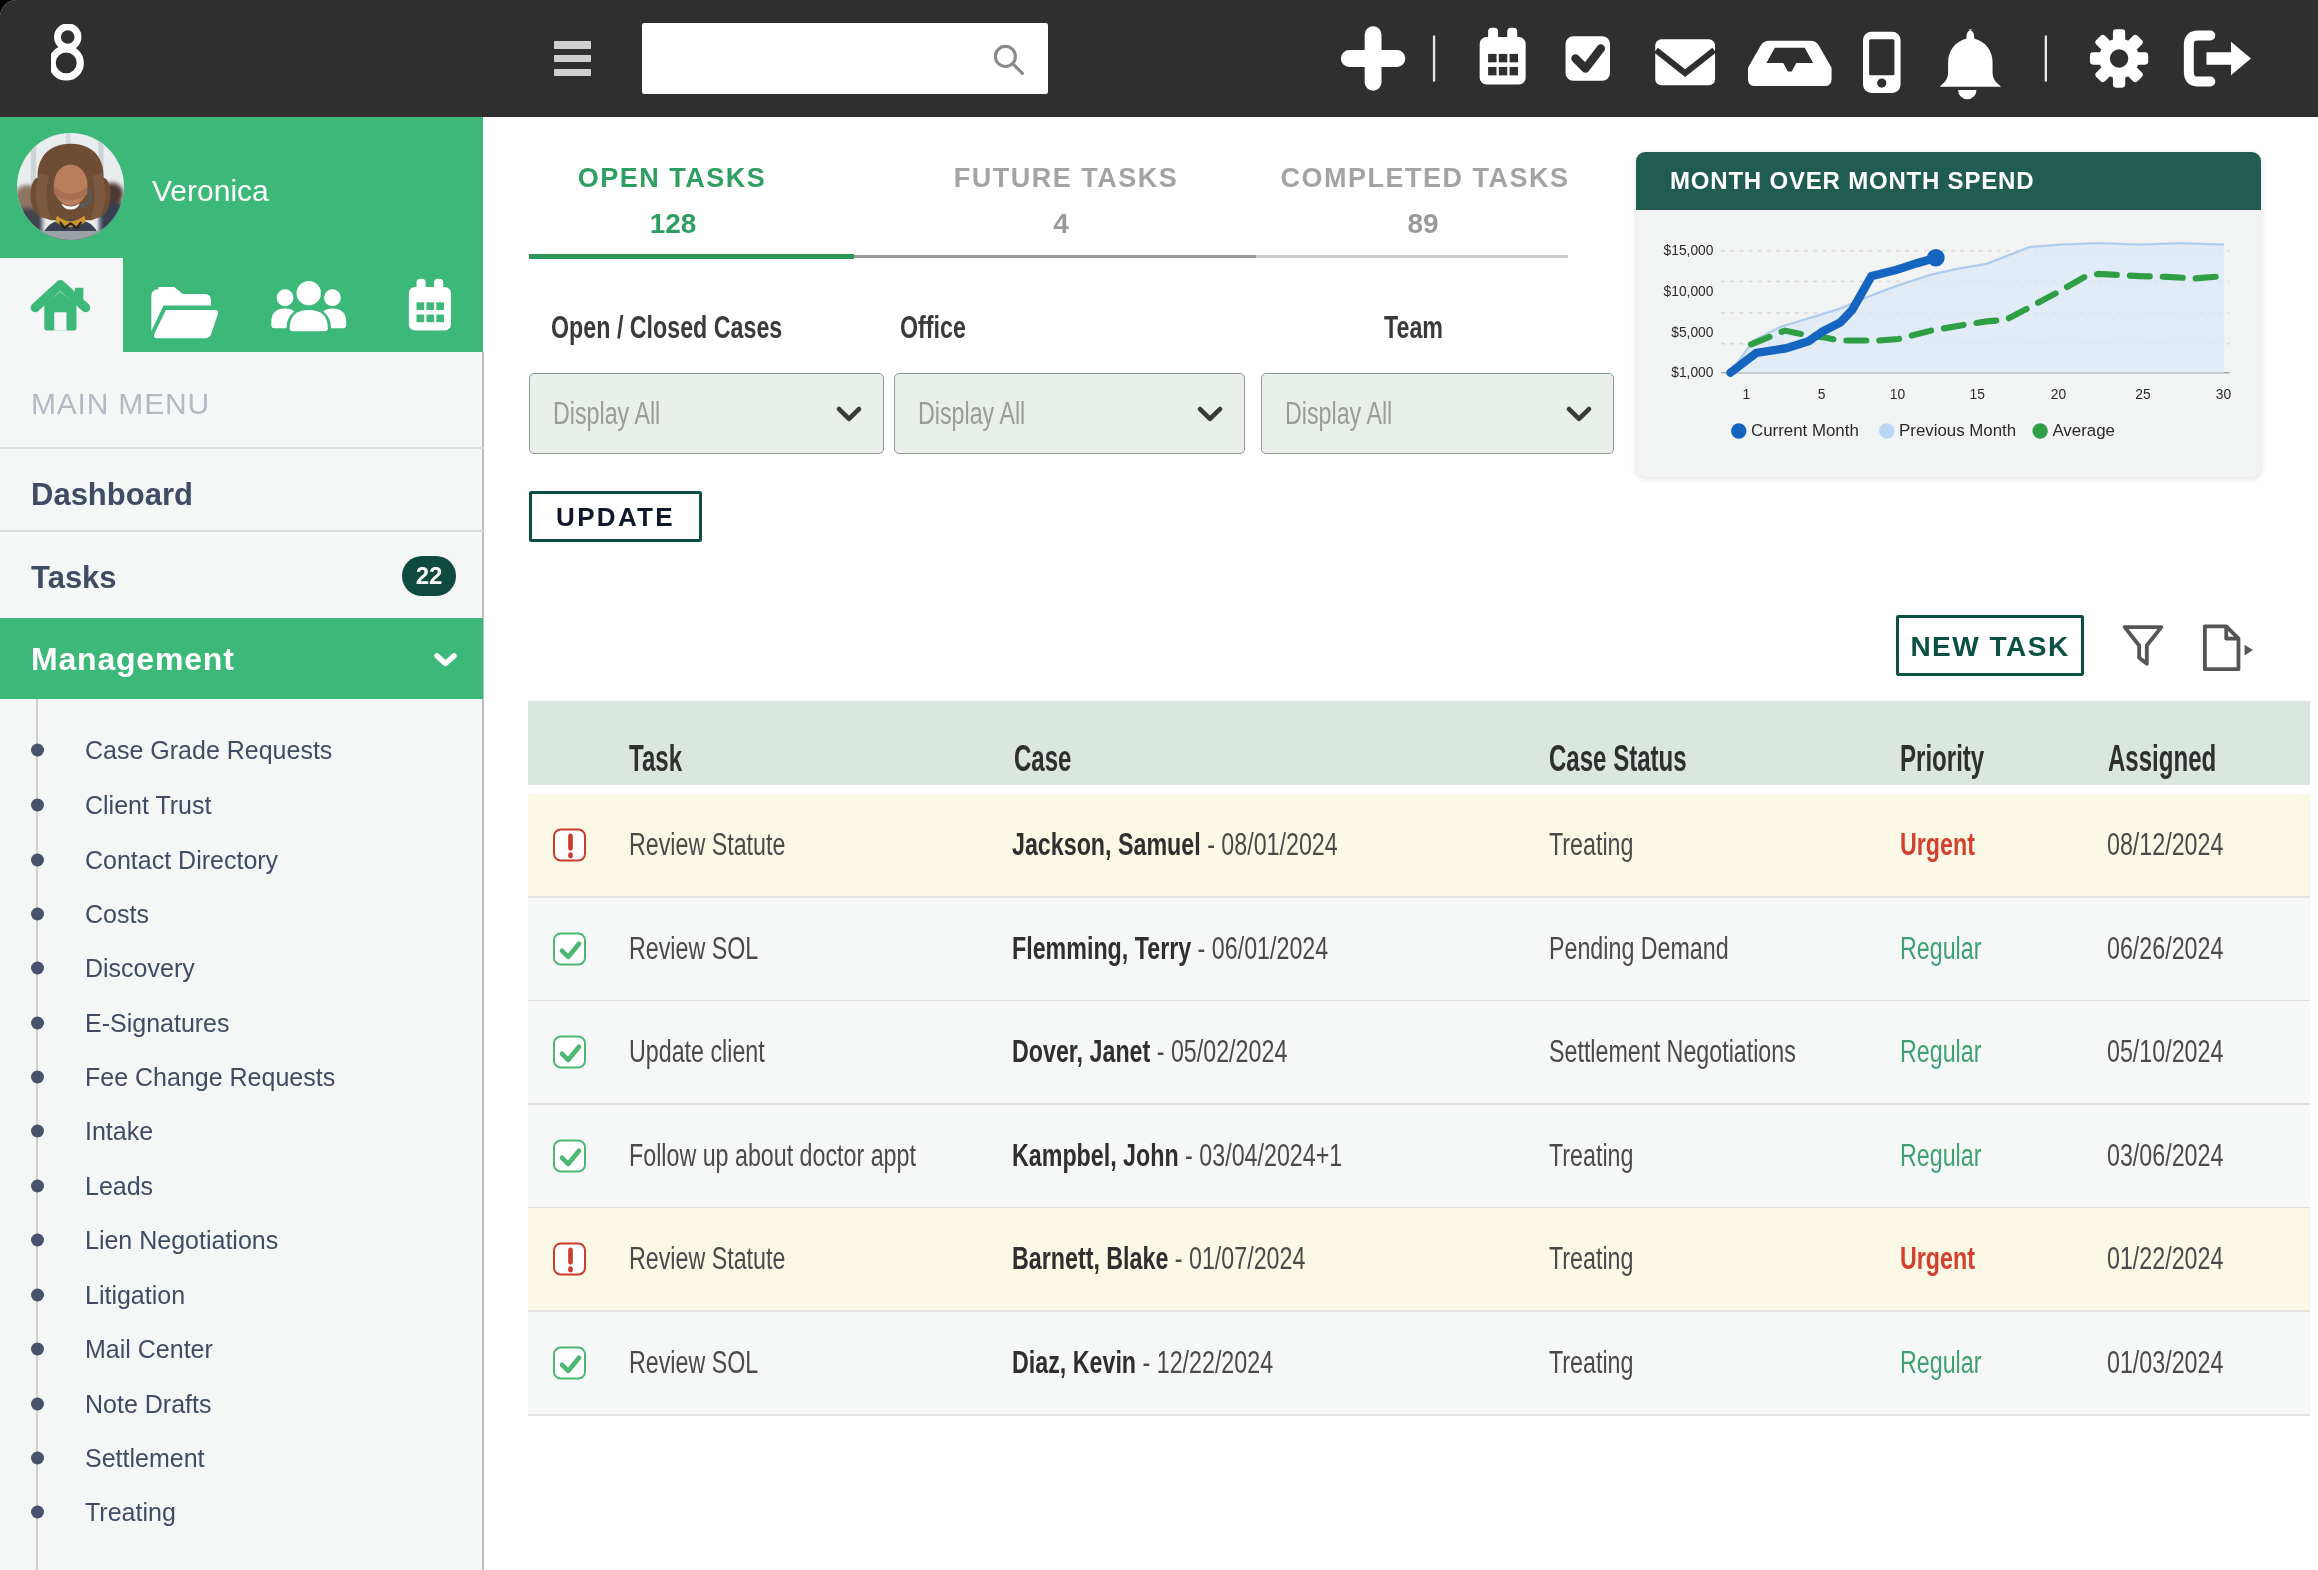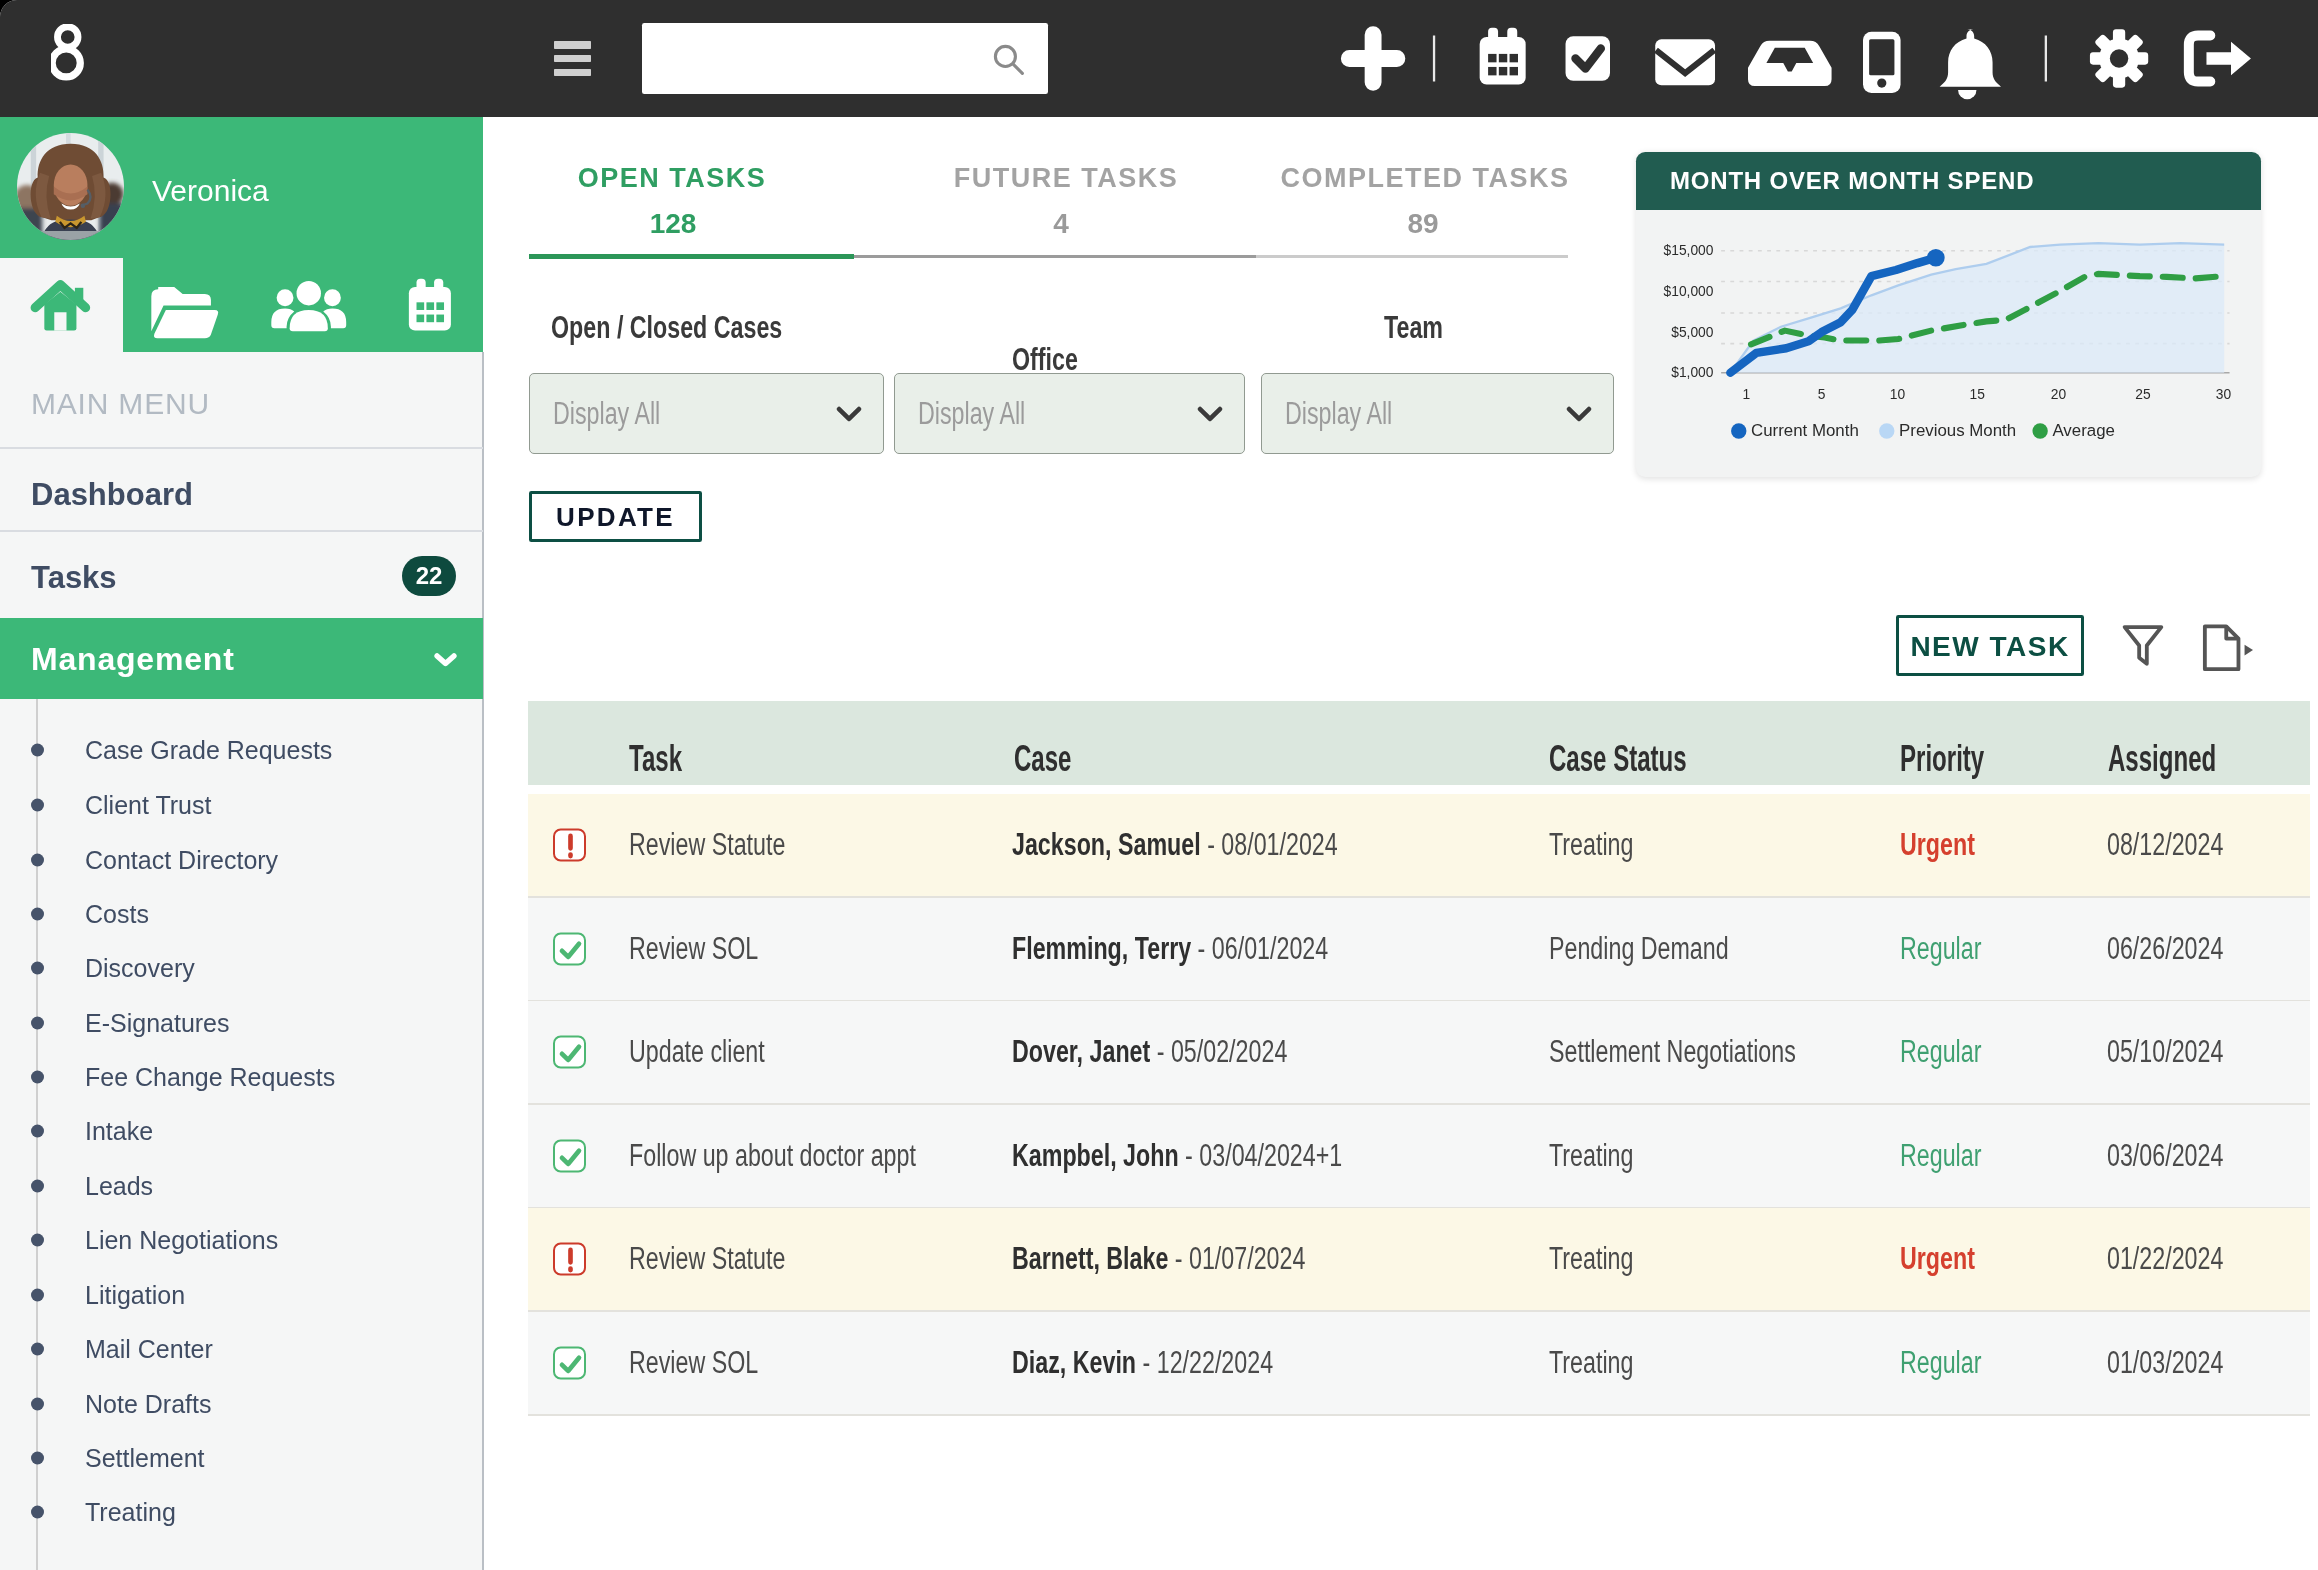--- a/index.html
+++ b/index.html
@@ -260,21 +260,21 @@
     <div class="tabn" style="left:1061px;top:208px;">4</div>
     <div class="tabt" style="left:1425px;top:163px;">COMPLETED TASKS</div>
     <div class="tabn" style="left:1423px;top:208px;">89</div>
     <div class="abs" style="left:529px;top:254px;width:325px;height:5.4px;background:#2c9658;"></div>
     <div class="abs" style="left:854px;top:255px;width:402px;height:3.1px;background:#9b9b9b;"></div>
     <div class="abs" style="left:1256px;top:255px;width:312px;height:3.1px;background:#cbcbcb;"></div>
   </div>
 
   <div id="filters">
     <div class="flabel" style="left:529px;top:310px;margin-left:22px;"><span class="c">Open / Closed Cases</span></div>
-    <div class="flabel" style="left:1012px;top:310px;margin-top:32px;"><span class="c">Office</span></div>
+    <div class="flabel" style="left:900px;top:310px;"><span class="c">Office</span></div>
     <div class="flabel" style="left:1384px;top:310px;"><span class="c">Team</span></div>
     <div class="select" style="left:529px;width:355px;">
         <span class="ph"><span class="c">Display All</span></span>
       <svg width="26" height="17.6" viewBox="0 0 34 23">
           <path d="M4 5 L17 18 L30 5" fill="none" stroke="#3a3a3a" stroke-width="6" stroke-linecap="round" stroke-linejoin="round"></path>
         </svg>
       </div>
     <div class="select" style="left:894px;width:351px;">
         <span class="ph"><span class="c">Display All</span></span>
       <svg width="26" height="17.6" viewBox="0 0 34 23">

